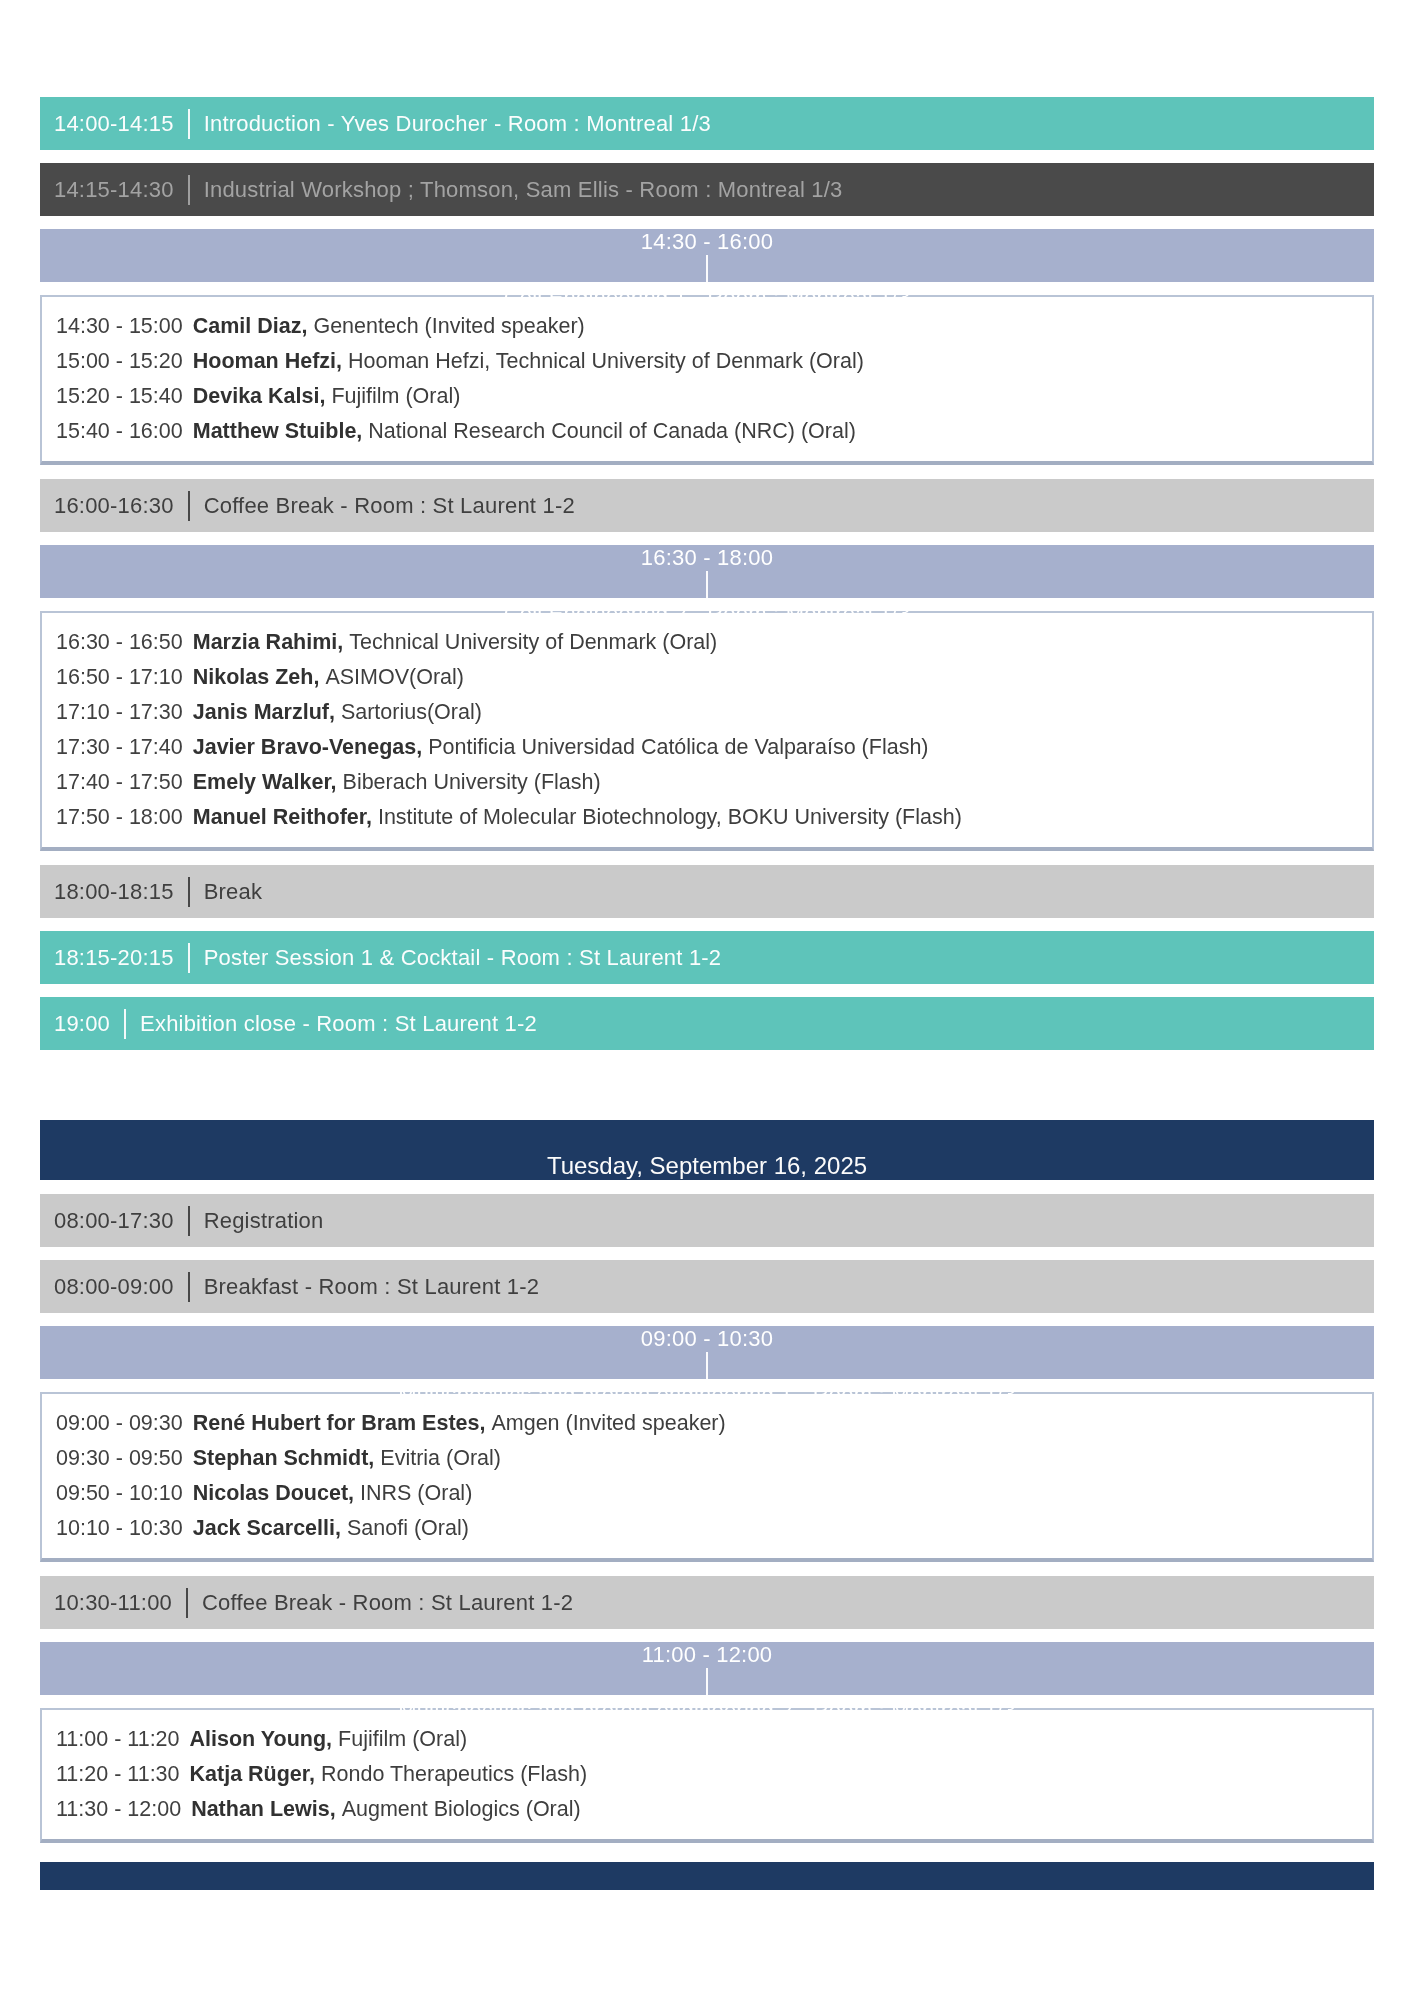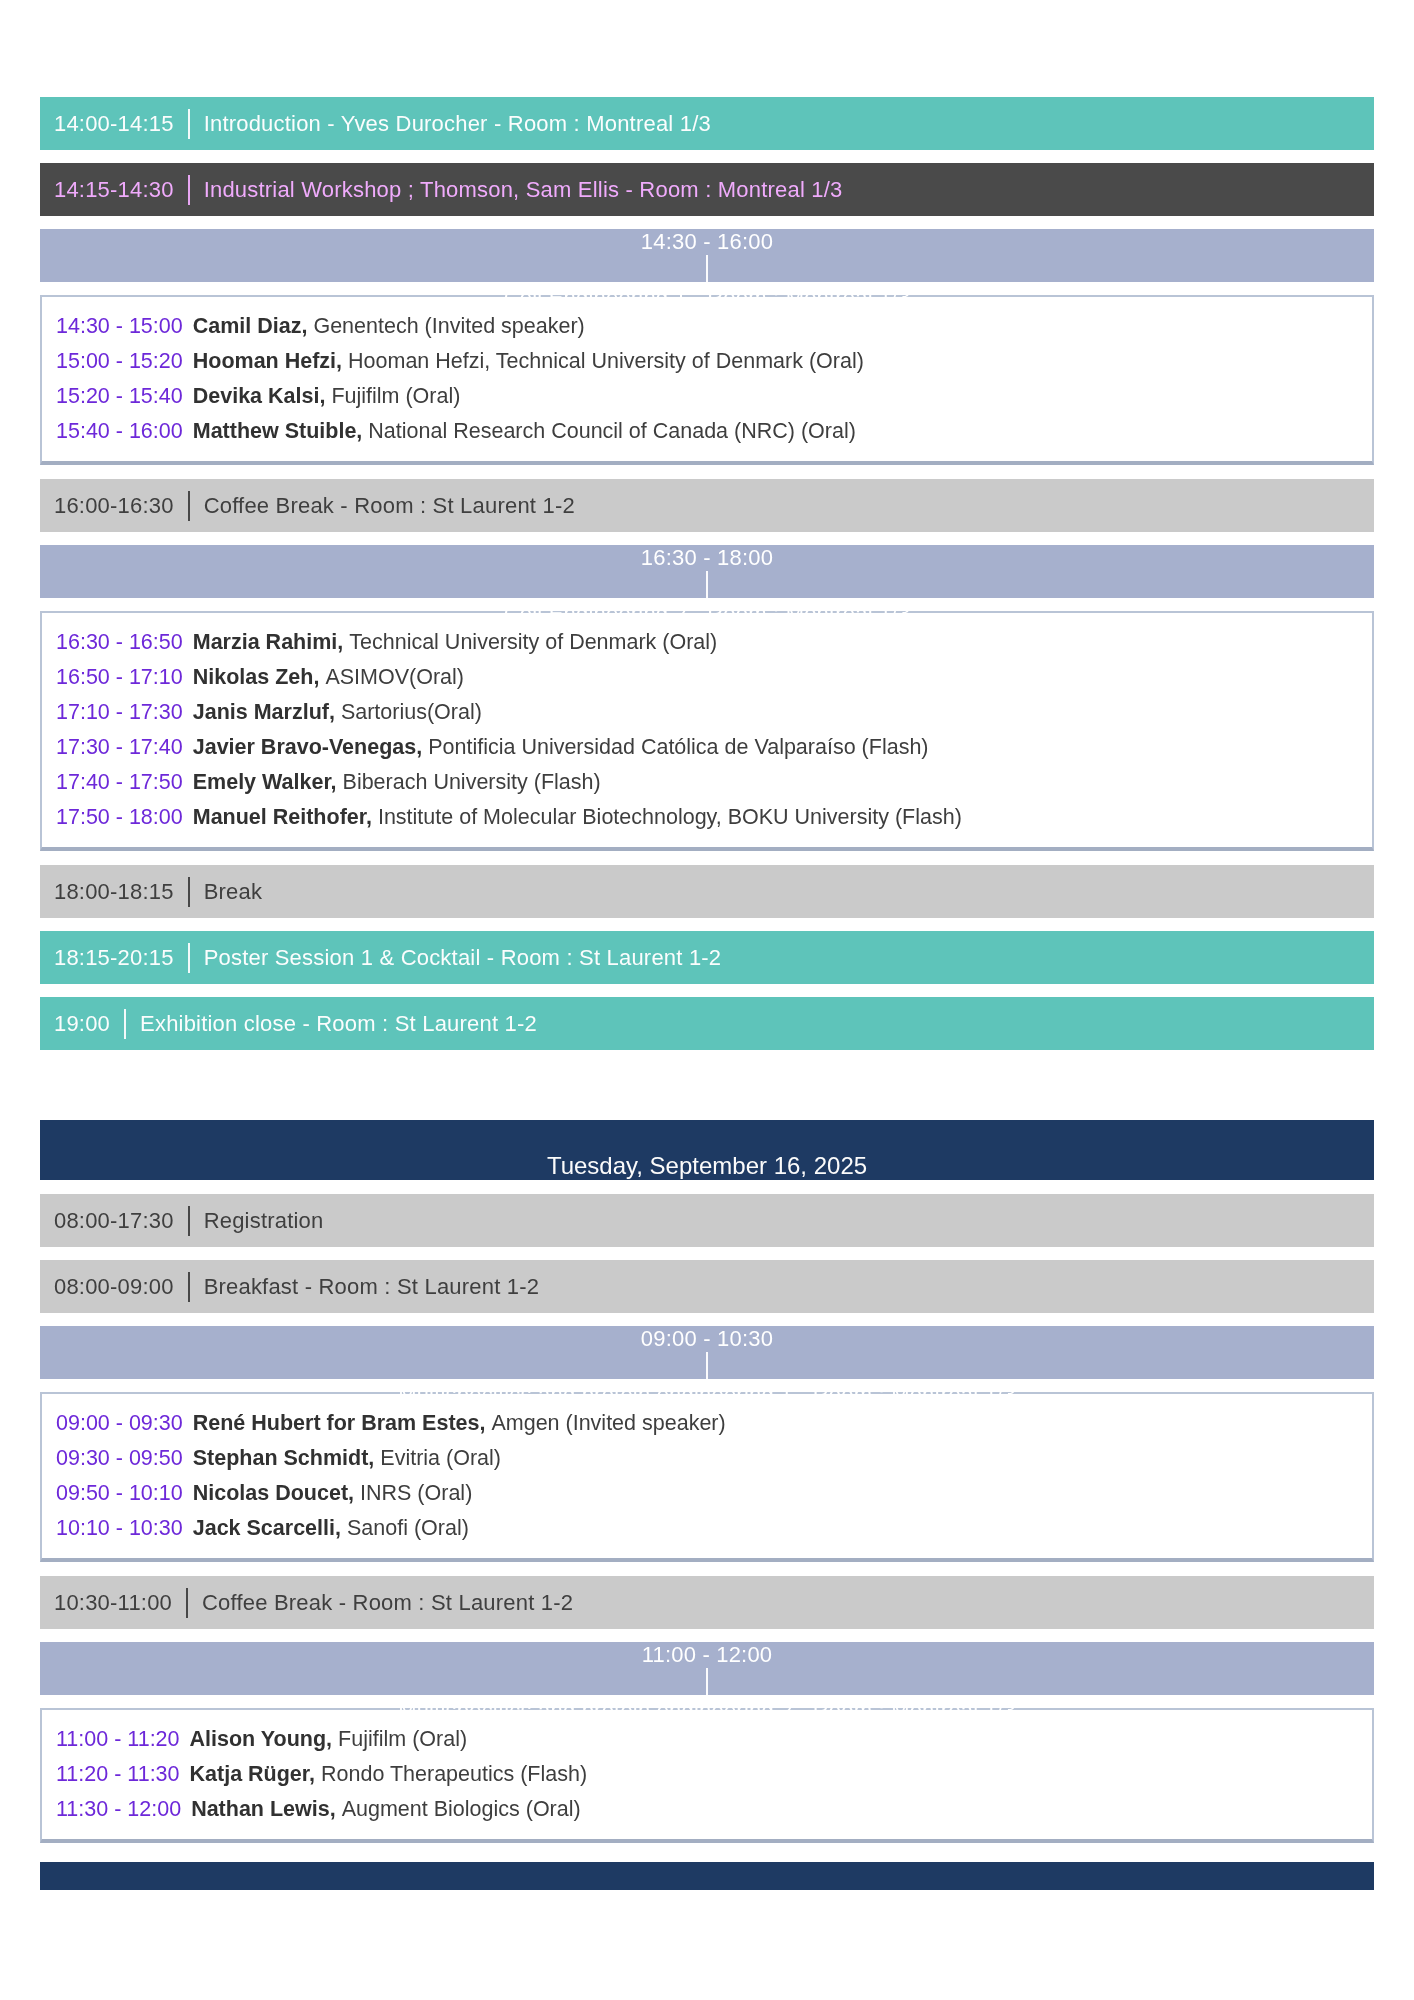--- a/index.html
+++ b/index.html
@@ -27,35 +27,35 @@
     width: 2px;
     height: 30px;
     background: currentColor;
     opacity: 0.95;
     margin: 0 14px;
     flex: none;
   }
   .bar-label { white-space: pre; }
 
   .teal { background: #5EC4BA; color: #FBFDFD; }
-  .dark { background: #4A4A4A; color: #f0abfc; }
+  .dark { background: #4A4A4A; color: #a3a3a3; }
   .blue { background: #A6B0CD; color: #FFFFFF; flex-direction: column; }
   .gray { background: #CACACA; color: #3F3F3F; }
 
   .box {
     border: 2px solid #B9C4D6;
     border-bottom: 4px solid #A3AEC2;
     padding: 12px 14px;
     margin: 6px 0 14px 0;
     font-size: 21.5px;
     color: #3E3E3E;
     background: #ffffff;
   }
   .row { line-height: 35px; white-space: nowrap; }
-  .row-time { color: #6d28d9; }
+  .row-time { color: #404040; }
   .row-name { font-weight: bold; color: #313131; margin: 0 6px 0 10px; }
   .row-affil { color: #3E3E3E; }
 
   .day-header {
     height: 60px;
     background: #1E3A63;
     color: #FBFBFB;
     display: flex;
     align-items: flex-end;
     justify-content: center;

